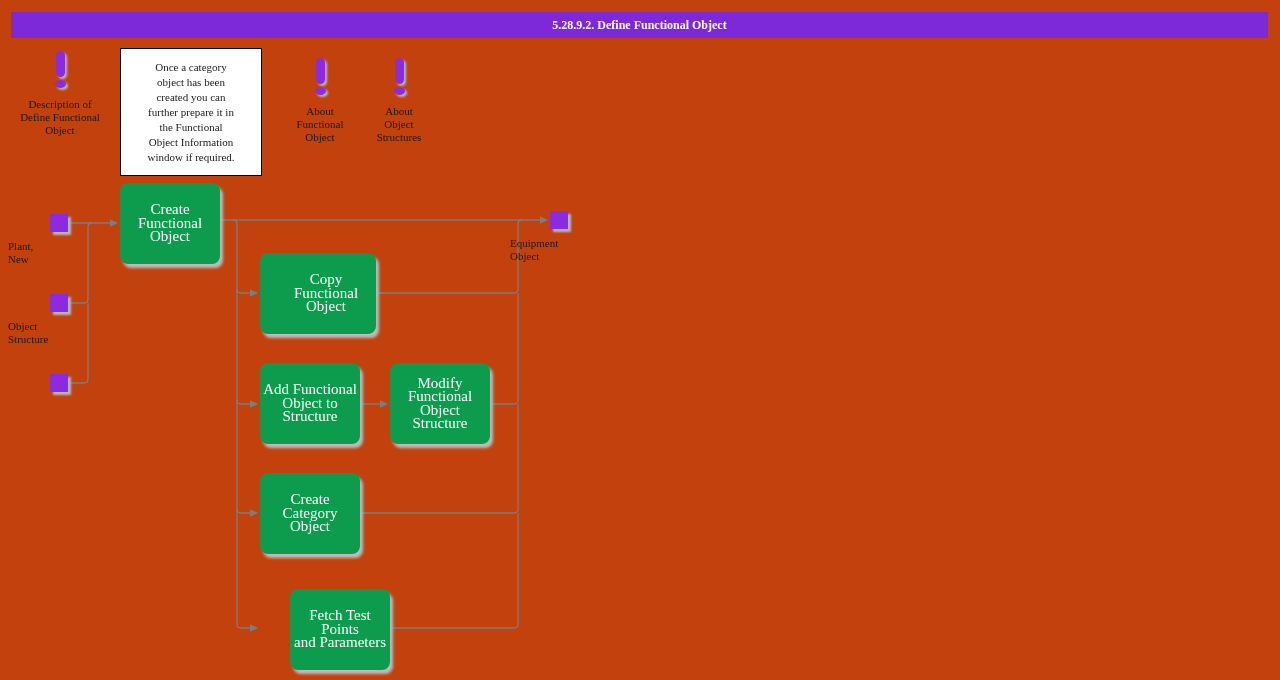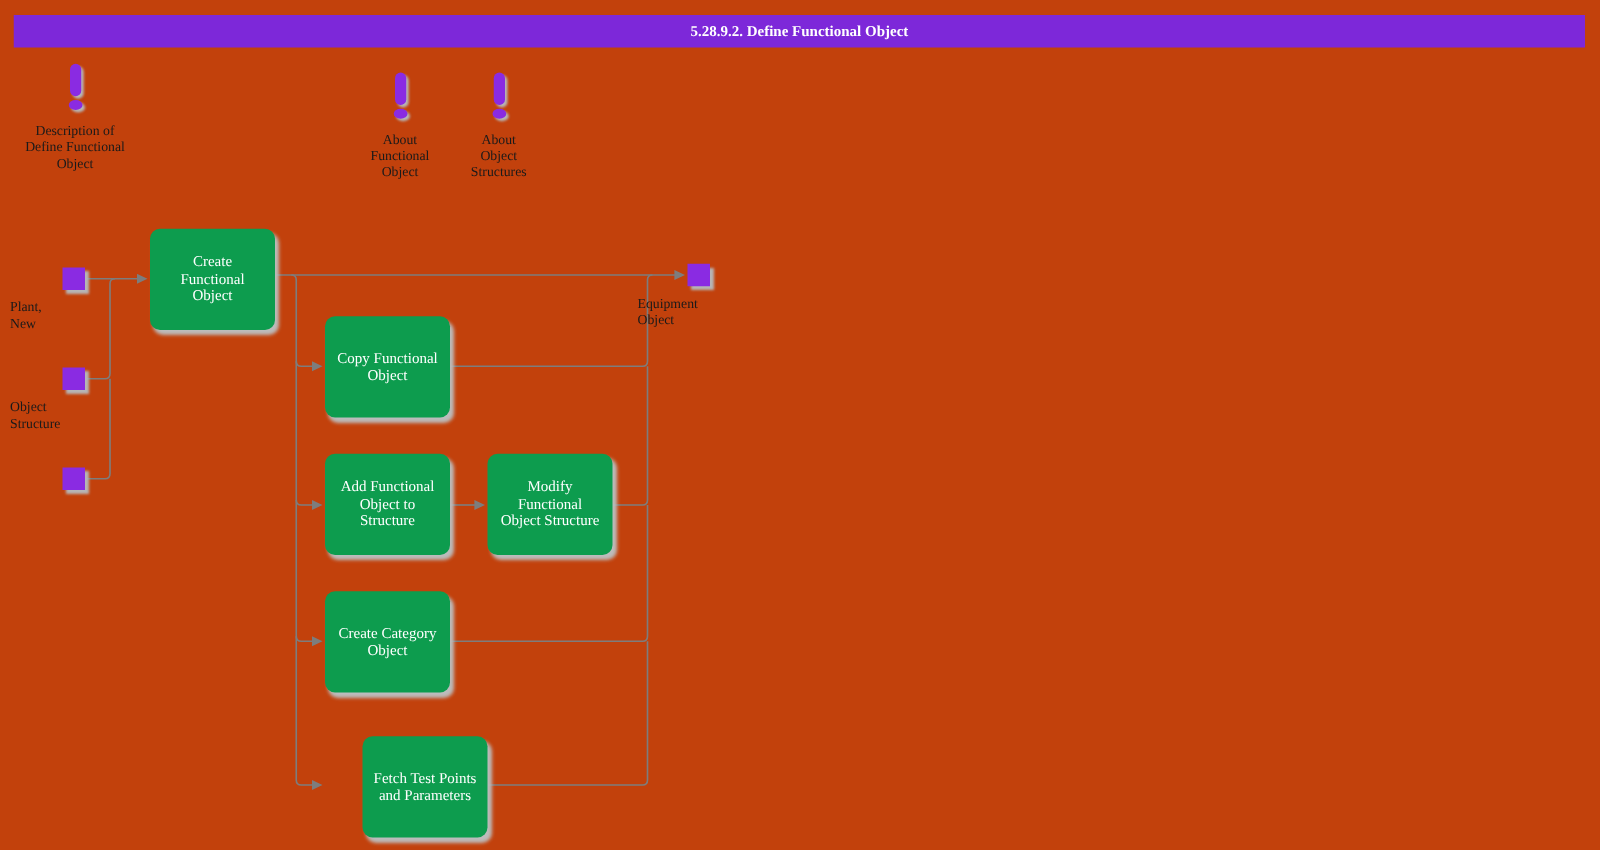--- a/index.html
+++ b/index.html
@@ -32,21 +32,21 @@
     box-shadow:3px 3px 2px #b6b6b6;
   }
   .evt-lbl{
     position:absolute;text-align:left;font-size:11px;line-height:13px;white-space:pre-line;
   }
   
   .act{
     position:absolute;width:100px;height:81px;background:#0d9c4e;border-radius:8px;
     box-shadow:3px 4px 3px #bcbcbc;color:#ffffff;
     display:flex;align-items:center;justify-content:center;
-    text-align:center;font-size:12px;line-height:13.5px;
+    text-align:center;font-size:15px;line-height:13.5px;
   }
   .act span{white-space:pre-line;padding:0 2px;}
 </style>
 </head>
 <body>
 
 <div class="canvas">
 
   <div class="title-bar">
     <span>5.28.9.2. Define Functional Object</span>
@@ -98,20 +98,29 @@
   <div class="info-link" style="left:359px;top:58px;width:80px;">
     <div class="excl">
       <div class="excl-bar"></div>
       <div class="excl-dot"></div>
     </div>
     <div class="info-lbl">About
 Object
 Structures</div>
   </div>
 
+  <div class="note">
+    <span>Once a category
+object has been
+created you can
+further prepare it in
+the Functional
+Object Information
+window if required.</span>
+  </div>
 
   <div class="sq" style="left:50px;top:214px;"></div>
   <div class="evt-lbl" style="left:8px;top:240px;width:100px;">Plant,
 New</div>
 
   <div class="sq" style="left:50px;top:294px;"></div>
   <div class="evt-lbl" style="left:8px;top:320px;width:100px;">Object
 Structure</div>
 
   <div class="sq" style="left:50px;top:374px;"></div>
@@ -119,21 +128,21 @@
   <div class="sq" style="left:550px;top:211px;"></div>
   <div class="evt-lbl" style="left:510px;top:237px;width:100px;">Equipment
 Object</div>
 
   <div class="act" style="left:120px;top:183px;">
     <span>Create
 Functional
 Object</span>
   </div>
 
-  <div class="act" style="left:260px;top:253px;">
+  <div class="act" style="left:260px;top:253px;padding-left:16px;">
     <span>Copy Functional
 Object</span>
   </div>
 
   <div class="act" style="left:260px;top:363px;">
     <span>Add Functional
 Object to
 Structure</span>
   </div>
 

